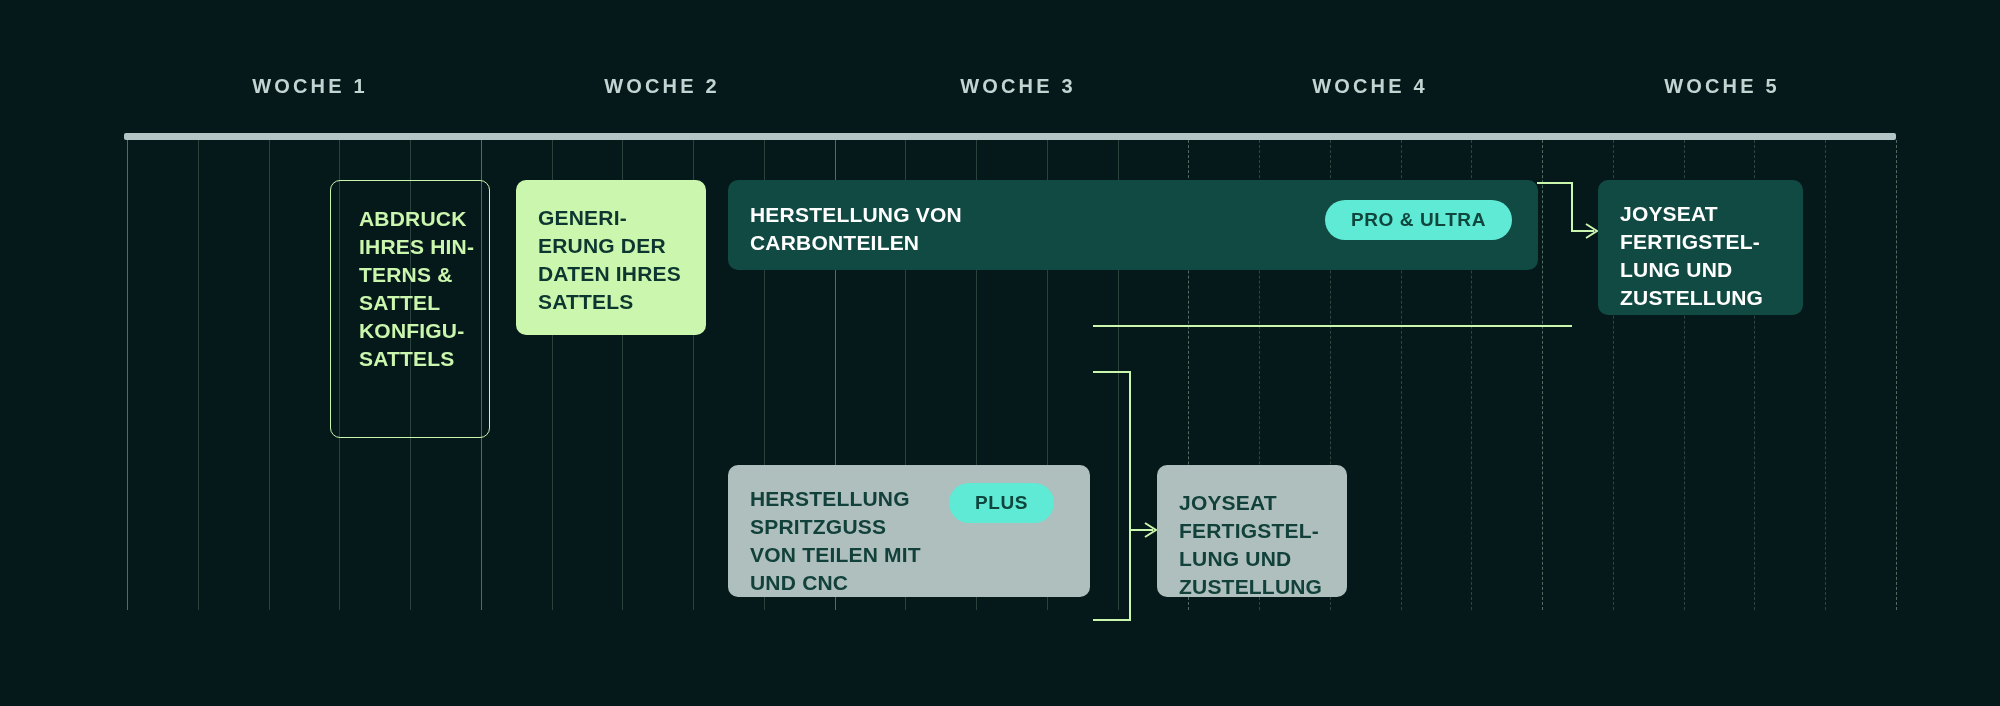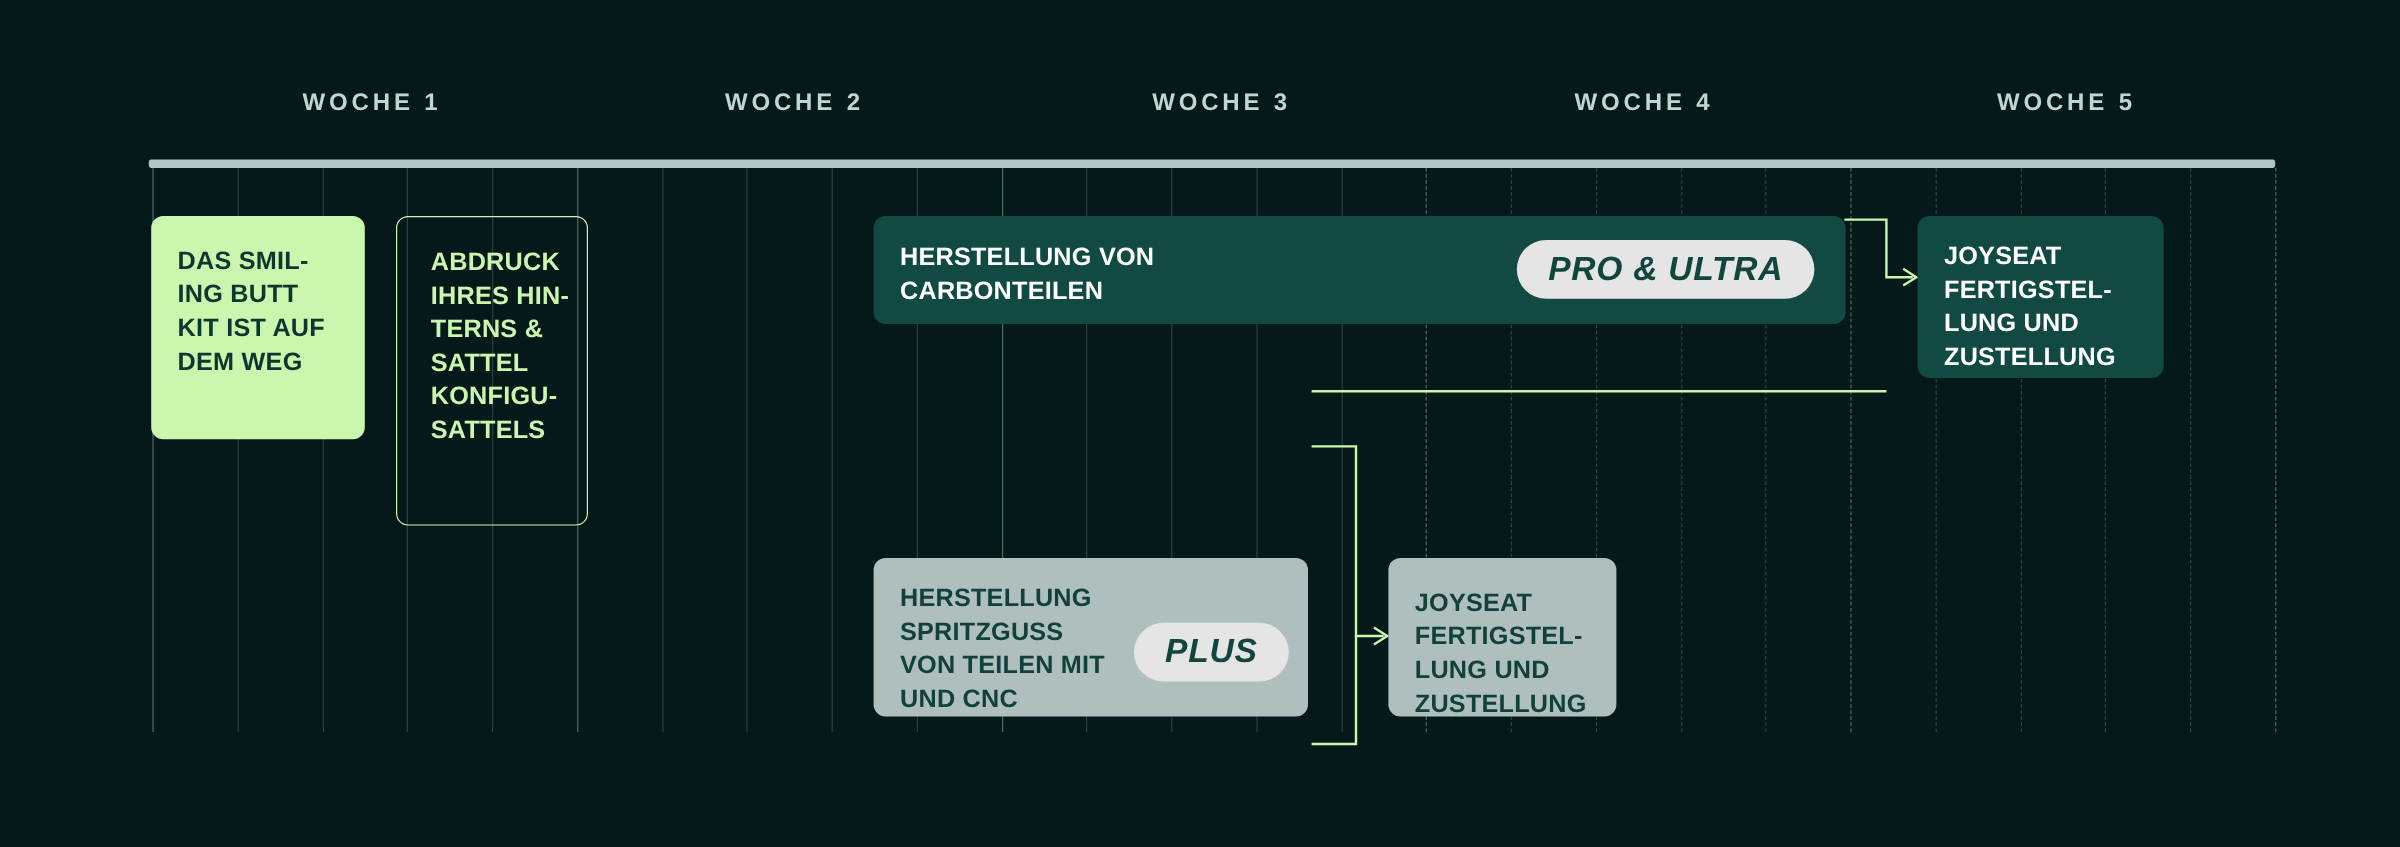--- a/index.html
+++ b/index.html
@@ -67,30 +67,29 @@
   .task.outline {
     background: transparent;
     color: #caf6ad;
     border: 1.5px solid #caf6ad;
     padding-left: 28px;
   }
 
   
   .pill {
     position: absolute;
-    background: #e5e5e5;
+    background: #5eead4;
     color: #10463d;
     border-radius: 999px;
-    font-size: 28px;
+    font-size: 19px;
     font-weight: 700;
     letter-spacing: 0.6px;
     padding: 10px 26px 11px;
     white-space: nowrap;
     line-height: 1;
-    font-style: italic;
   }
 
   
   #chip-ihr-teil {
     position: absolute;
     background: #caf6ad;
     color: #0d3630;
     border-radius: 10px;
     padding: 16px 20px;
     font-size: 21px;
@@ -149,51 +148,51 @@
     <path d="M 1586 224 L 1597 231 L 1586 238" stroke="#caf6ad" stroke-width="2" fill="none"></path>
 
     <path d="M 1093 326 L 1572 326" stroke="#caf6ad" stroke-width="2" fill="none"></path>
 
     <path d="M 1093 372 L 1130 372 L 1130 530 L 1153 530" stroke="#caf6ad" stroke-width="2" fill="none"></path>
 
     <path d="M 1093 620 L 1130 620 L 1130 530" stroke="#caf6ad" stroke-width="2" fill="none"></path>
     <path d="M 1145 523 L 1156 530 L 1145 537" stroke="#caf6ad" stroke-width="2" fill="none"></path>
   </svg>
 
-  <div class="task green" style="left:126px; top:180px; width:178px; height:186px;">
-    <span class="line">DAS SMIL-</span>
-    <span class="line">ING BUTT</span>
-    <span class="line">KIT IST AUF</span>
-    <span class="line">DEM WEG</span>
-  </div>
 
   <div class="task outline" style="left:330px; top:180px; width:160px; height:258px;">
     <span class="line">ABDRUCK</span>
     <span class="line">IHRES HIN-</span>
     <span class="line">TERNS &amp;</span>
     <span class="line">SATTEL</span>
     <span class="line">KONFIGU-</span>
     <span class="line">SATTELS</span>
   </div>
 
 
+  <div class="task green" style="left:516px; top:180px; width:190px; height:155px;">
+    <span class="line">GENERI-</span>
+    <span class="line">ERUNG DER</span>
+    <span class="line">DATEN IHRES</span>
+    <span class="line">SATTELS</span>
+  </div>
 
   <div class="task teal" style="left:728px; top:180px; width:810px; height:90px; padding-top:21px;">
     <span class="line">HERSTELLUNG VON</span>
     <span class="line">CARBONTEILEN</span>
     <span class="pill" style="right:26px; top:20px;">PRO &amp; ULTRA</span>
   </div>
 
 
   <div class="task gray" style="left:728px; top:465px; width:362px; height:132px; padding-top:20px;">
     <span class="line">HERSTELLUNG</span>
     <span class="line">SPRITZGUSS</span>
     <span class="line">VON TEILEN MIT</span>
     <span class="line">UND CNC</span>
-    <span class="pill" style="right:16px; top:18px;margin-top:36px;">PLUS</span>
+    <span class="pill" style="right:36px; top:18px;">PLUS</span>
   </div>
 
   <div class="task gray" style="left:1157px; top:465px; width:190px; height:132px;">
     <span class="line">JOYSEAT</span>
     <span class="line">FERTIGSTEL-</span>
     <span class="line">LUNG UND</span>
     <span class="line">ZUSTELLUNG</span>
   </div>
 
   <div class="task teal" style="left:1598px; top:180px; width:205px; height:135px; padding-top:20px;">

